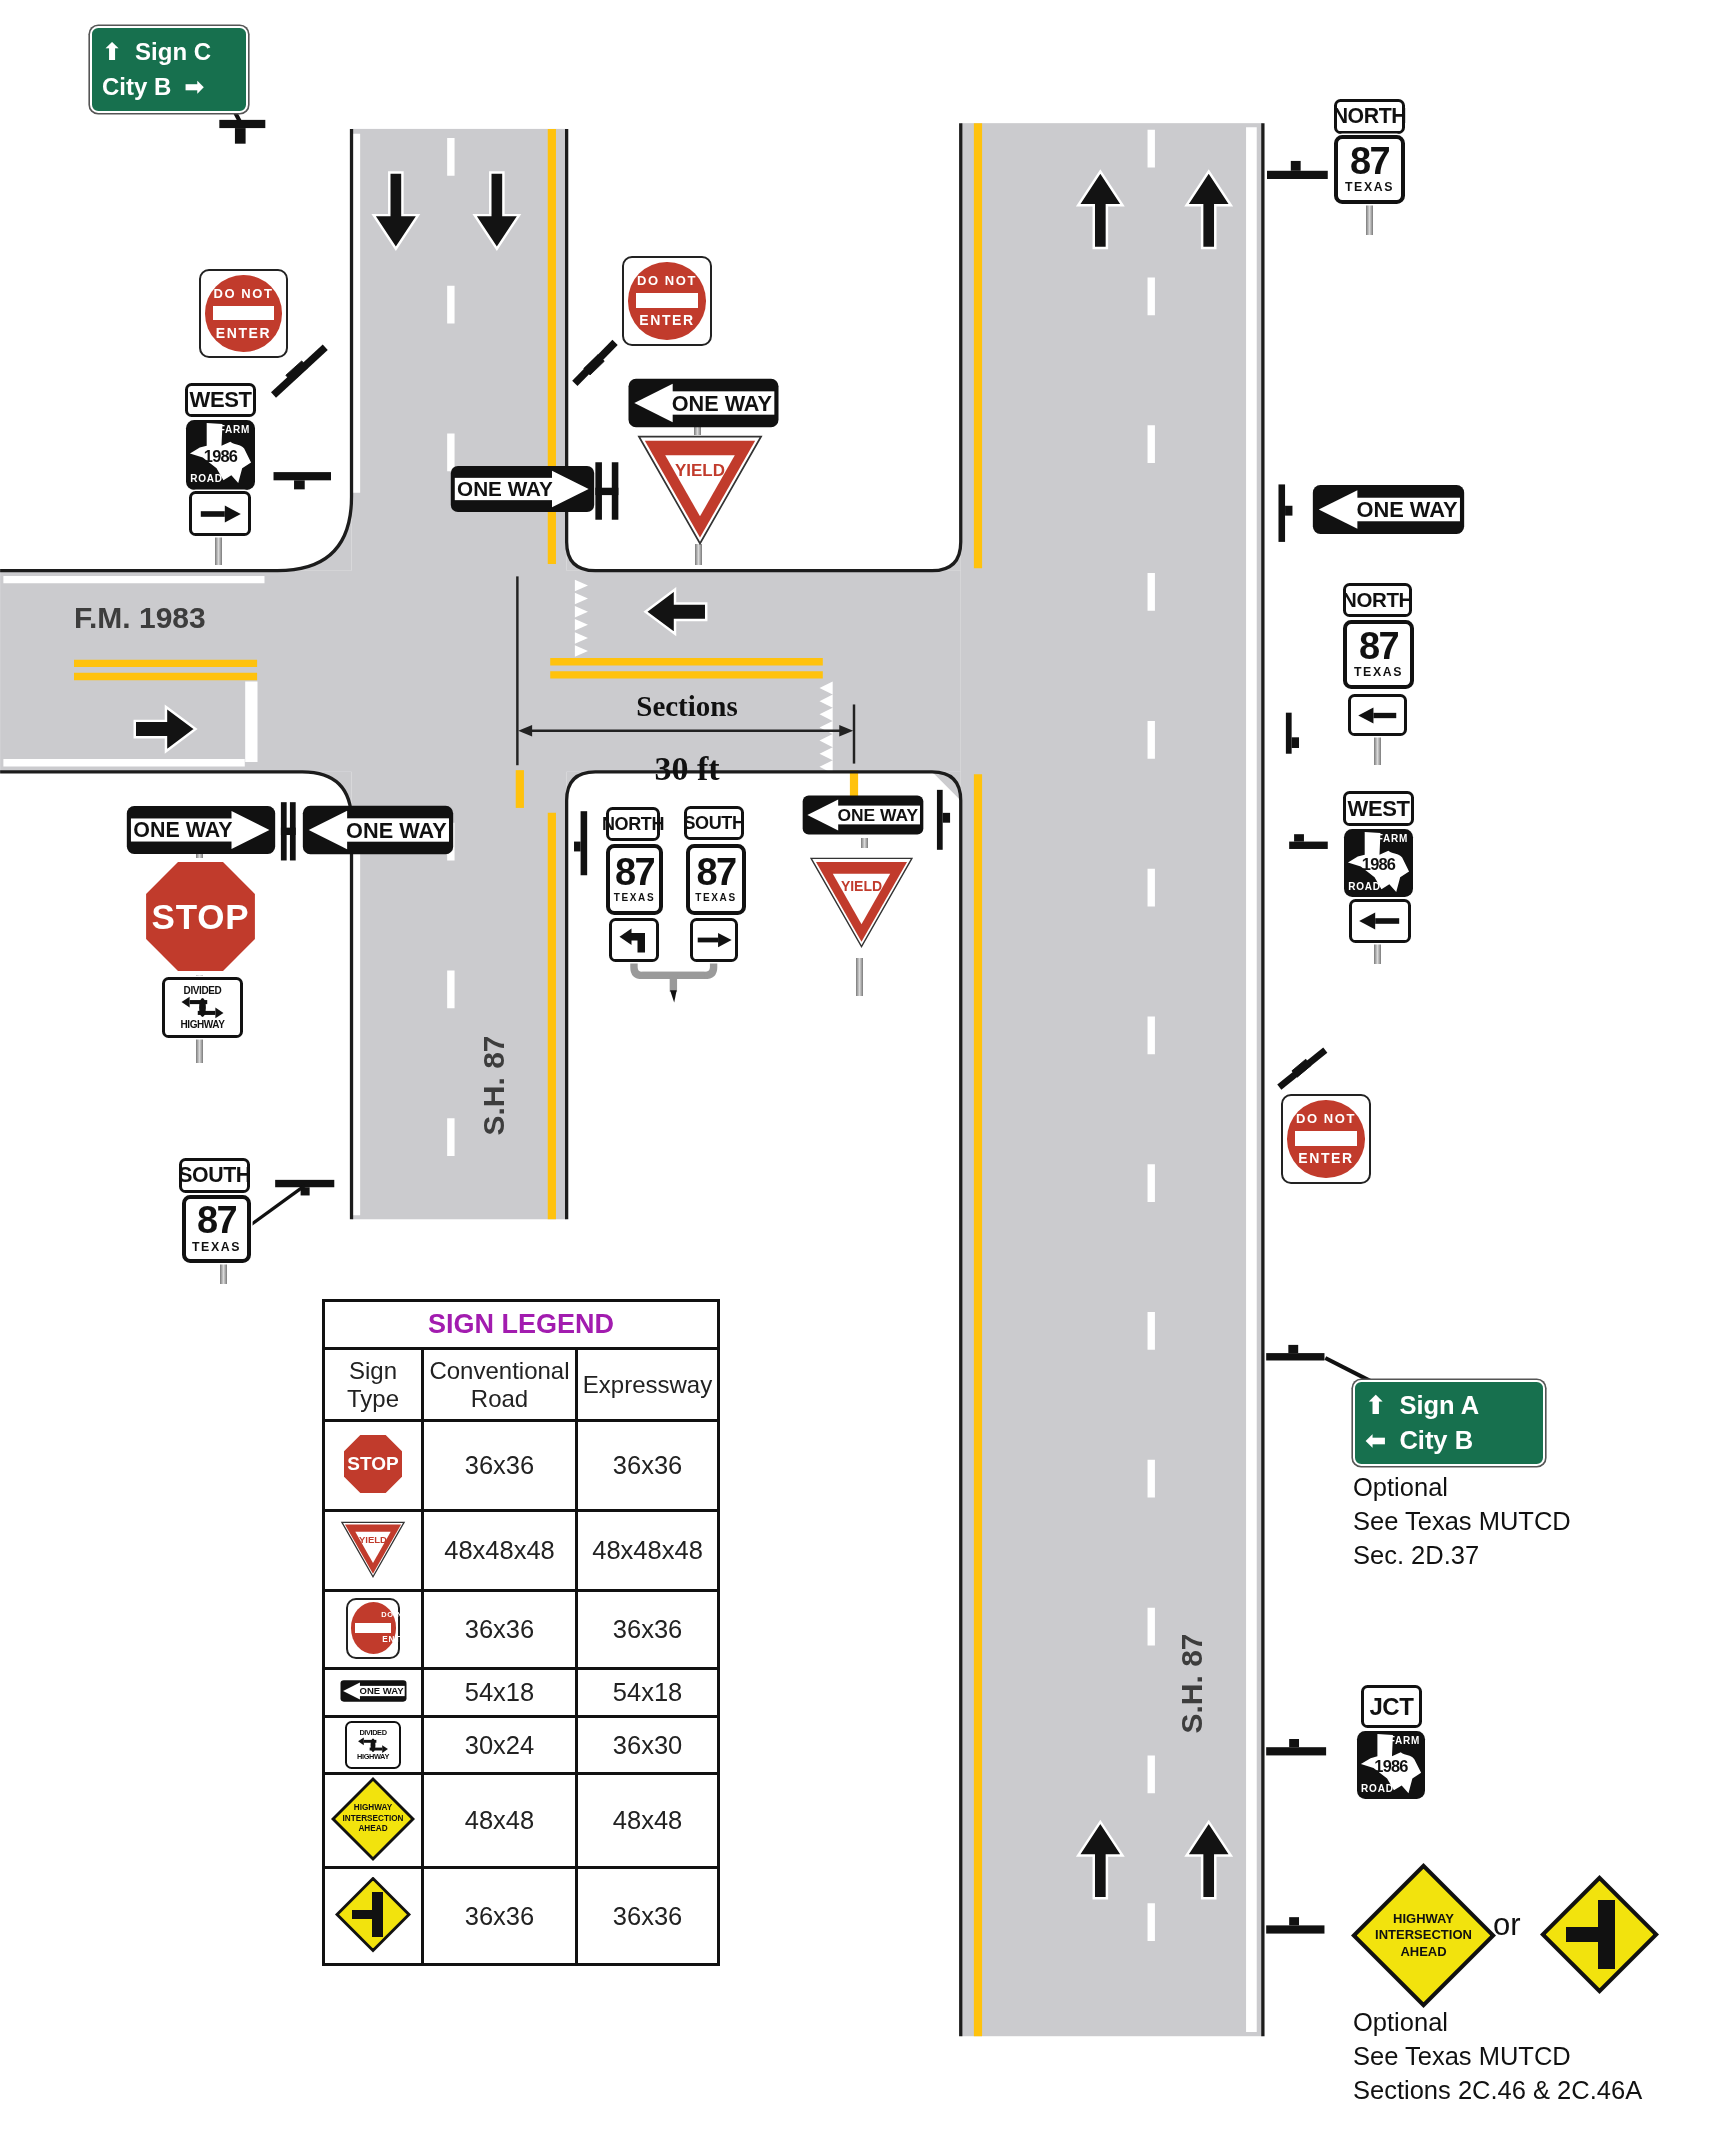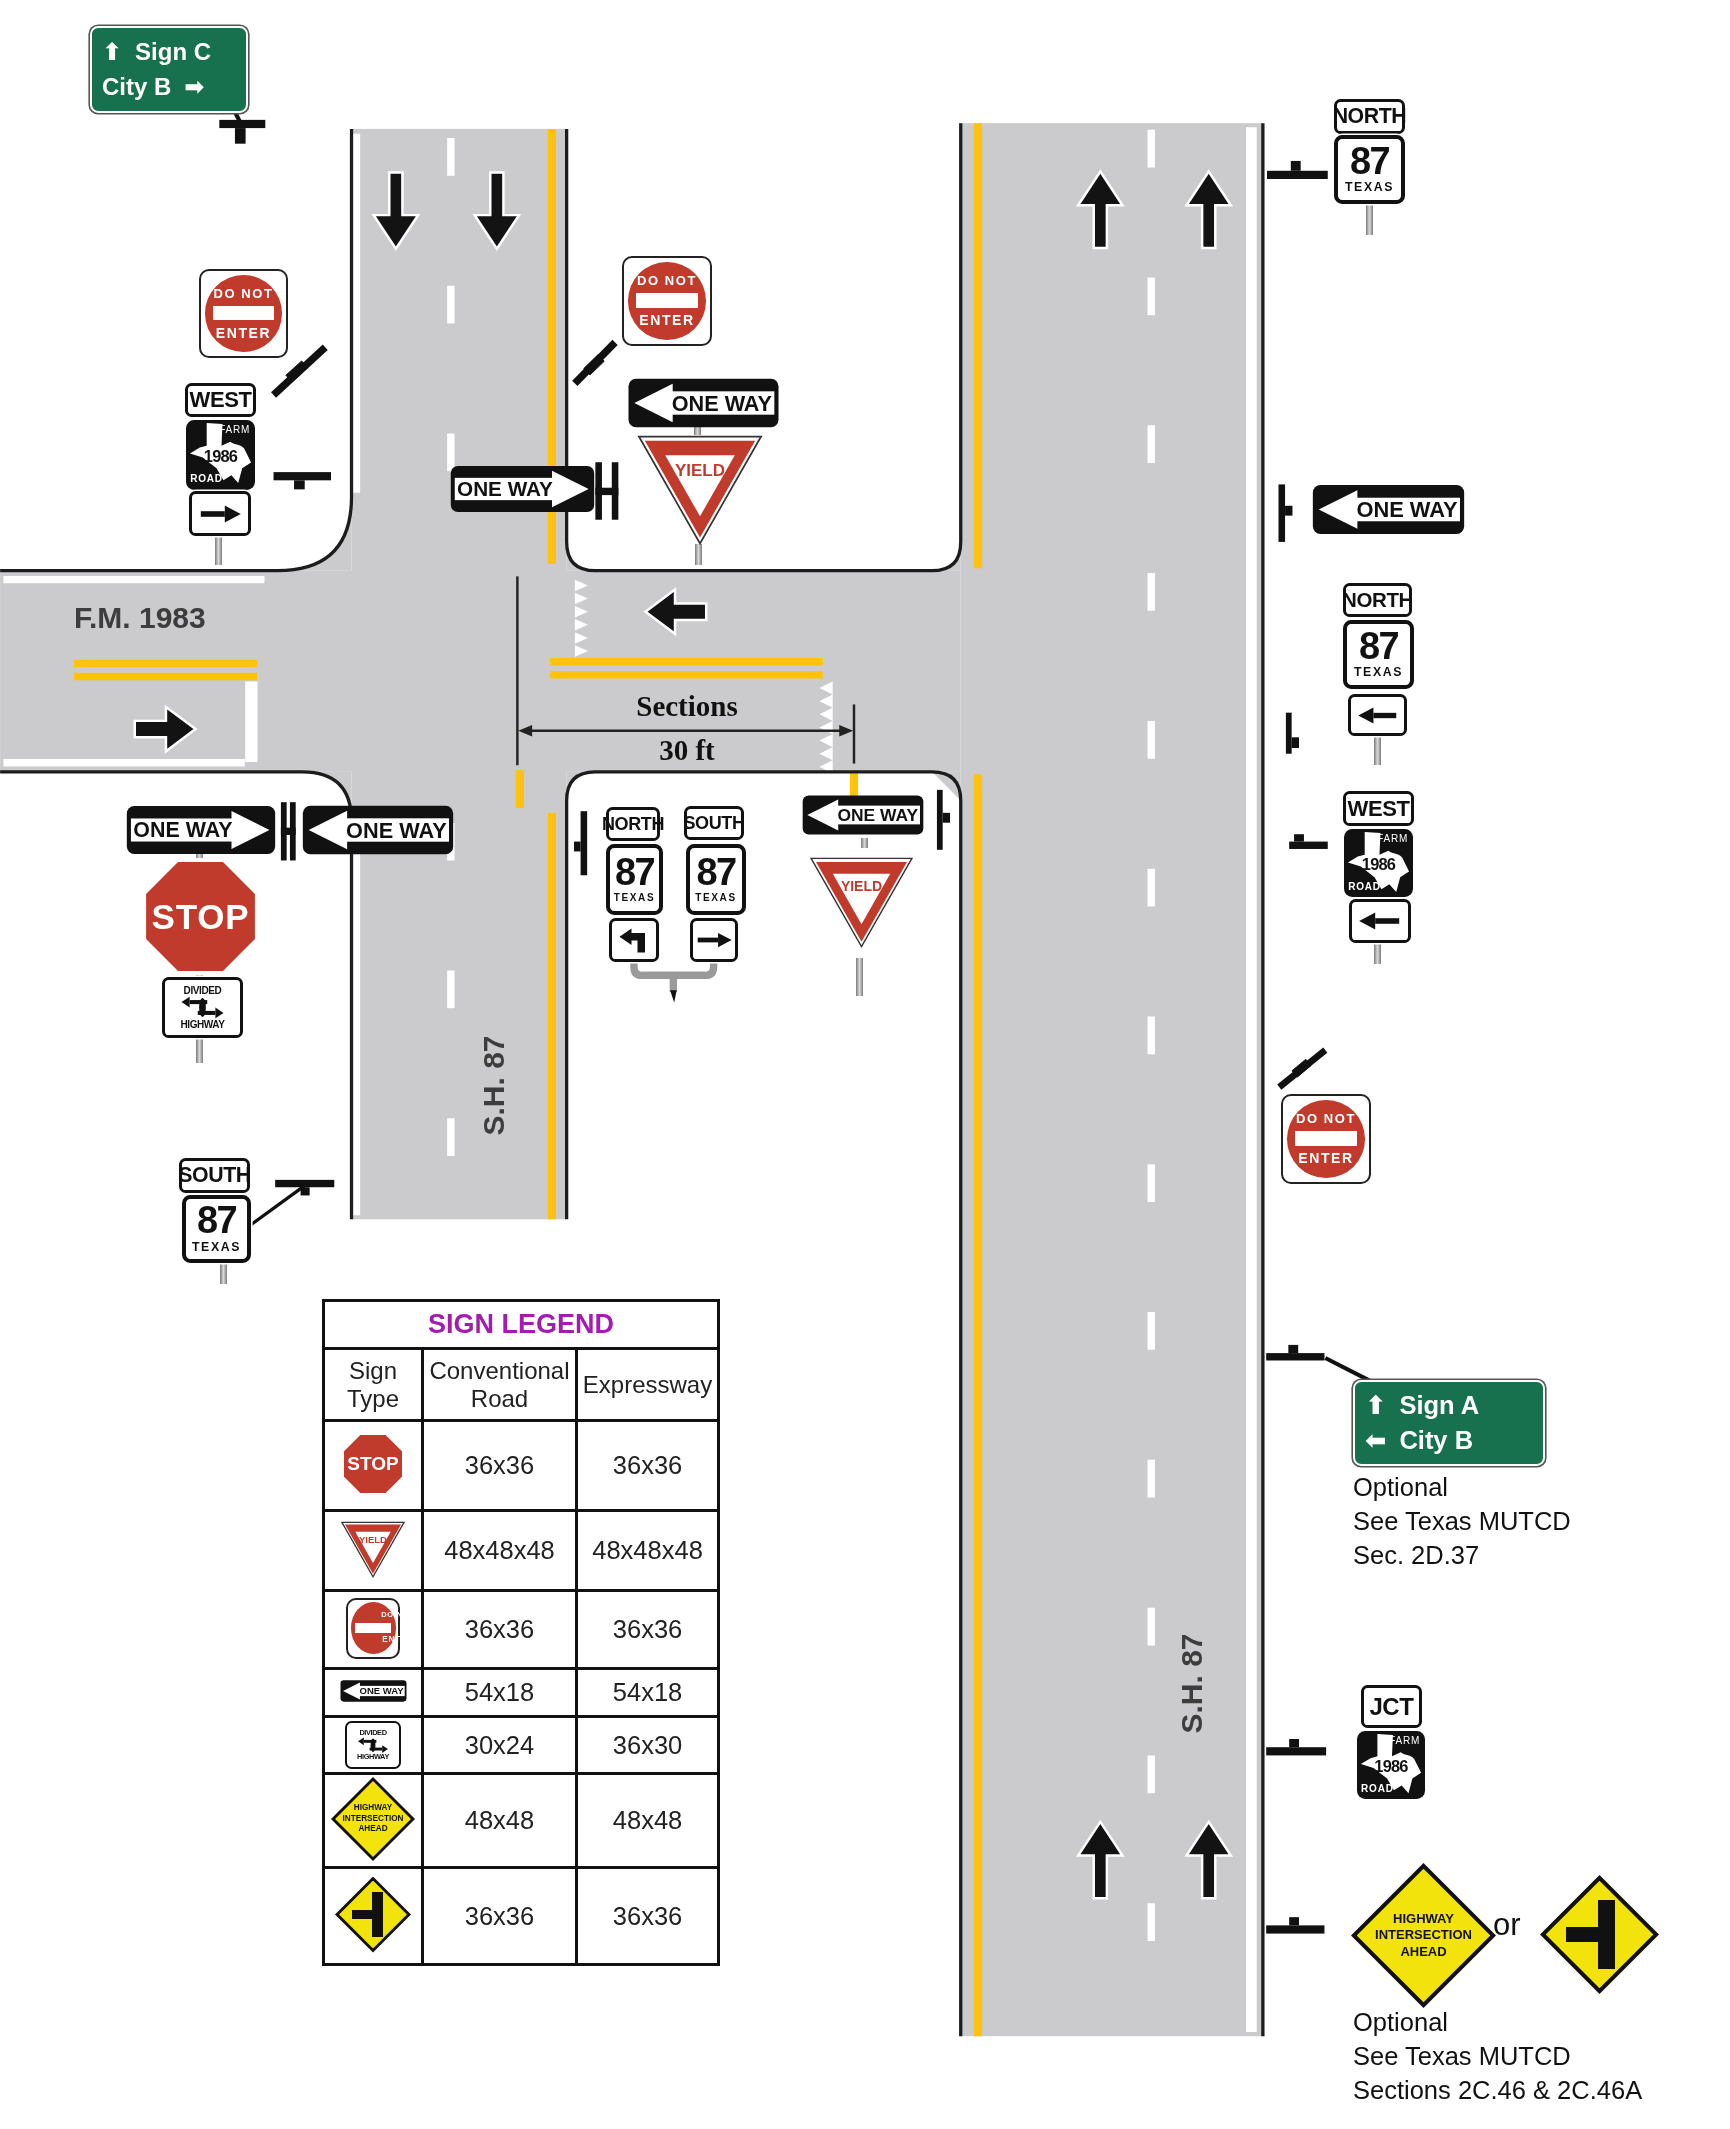--- a/index.html
+++ b/index.html
@@ -32,21 +32,21 @@
     clip-path:polygon(29.3% 0,70.7% 0,100% 29.3%,100% 70.7%,70.7% 100%,29.3% 100%,0 70.7%,0 29.3%);}
   
   .guide{position:absolute;background:#17704E;border:2.5px solid #fff;border-radius:8.2px;
          box-shadow:0 0 0 1.6px #555;display:flex;flex-direction:column;justify-content:space-evenly;
          color:#fff;font-weight:bold;padding:1.6px 10px;}
   .guide .row{display:flex;align-items:center;gap:13px;line-height:1;}
   .guide .arr{font-family:"DejaVu Sans",sans-serif;}
   
   .fm{position:absolute;background:#111;border-radius:8.2px;box-shadow:0 0 0 1.6px #fff;}
   .fm svg{position:absolute;inset:0;}
-  .fm .ftop{position:absolute;top:6%;right:7%;color:#fff;font-weight:normal;font-size:10px;letter-spacing:0.8px;margin-left:32px;}
+  .fm .ftop{position:absolute;top:6%;right:7%;color:#fff;font-weight:bold;font-size:10px;letter-spacing:0.8px;margin-left:32px;}
   .fm .fbot{position:absolute;bottom:8%;left:6%;color:#fff;font-weight:bold;font-size:10px;letter-spacing:0.8px;}
   .fm .fnum{position:absolute;top:38%;left:0;width:100%;text-align:center;color:#111;
             font-weight:bold;font-size:16.4px;letter-spacing:-0.8px;}
   
   .dia{position:absolute;}
   .dia .db{position:absolute;inset:0;background:#111;clip-path:polygon(50% 0,100% 50%,50% 100%,0 50%);}
   .dia .dy{position:absolute;inset:5.7px;background:#F2E30D;clip-path:polygon(50% 0,100% 50%,50% 100%,0 50%);}
   .dia .ct{position:absolute;inset:0;display:flex;flex-direction:column;align-items:center;
            justify-content:center;color:#111;font-weight:bold;text-align:center;}
   .sr-v{position:absolute;left:49%;top:21%;width:14%;height:58%;background:#111;}
@@ -438,21 +438,21 @@
 See Texas MUTCD
 Sec. 2D.37</div>
 <div class="note" style="left:1353px;top:2005px;font-size:25.5px;line-height:34px;width:378px">Optional
 See Texas MUTCD
 Sections 2C.46 &amp; 2C.46A</div>
 <div class="note" style="left:1493px;top:1907px;font-size:31px">or</div>
 <div class="rl" style="left:74px;top:601px;font-size:30px;width:181px;text-align:left">F.M. 1983</div>
 <div class="rl" style="left:432px;top:1069px;width:123px;height:33px;line-height:33px;font-size:30px;transform:rotate(-90deg)">S.H. 87</div>
 <div class="rl" style="left:1130px;top:1667px;width:123px;height:33px;line-height:33px;font-size:30px;transform:rotate(-90deg)">S.H. 87</div>
 <div class="serifb" style="left:605px;top:690px;width:164px;font-size:29px">Sections</div>
-<div class="serifb" style="left:605px;top:734px;width:164px;font-size:29px">30 ft</div>
+<div class="serifb" style="left:605px;top:750px;width:164px;font-size:34px">30 ft</div>
 
 <table id="legend">
   <colgroup>
         <col style="width:99px">
         <col style="width:154px">
         <col style="width:142px">
       </colgroup>
   <tbody>
         <tr style="height:48px">
           <td colspan="3" class="ttl">SIGN LEGEND</td>

